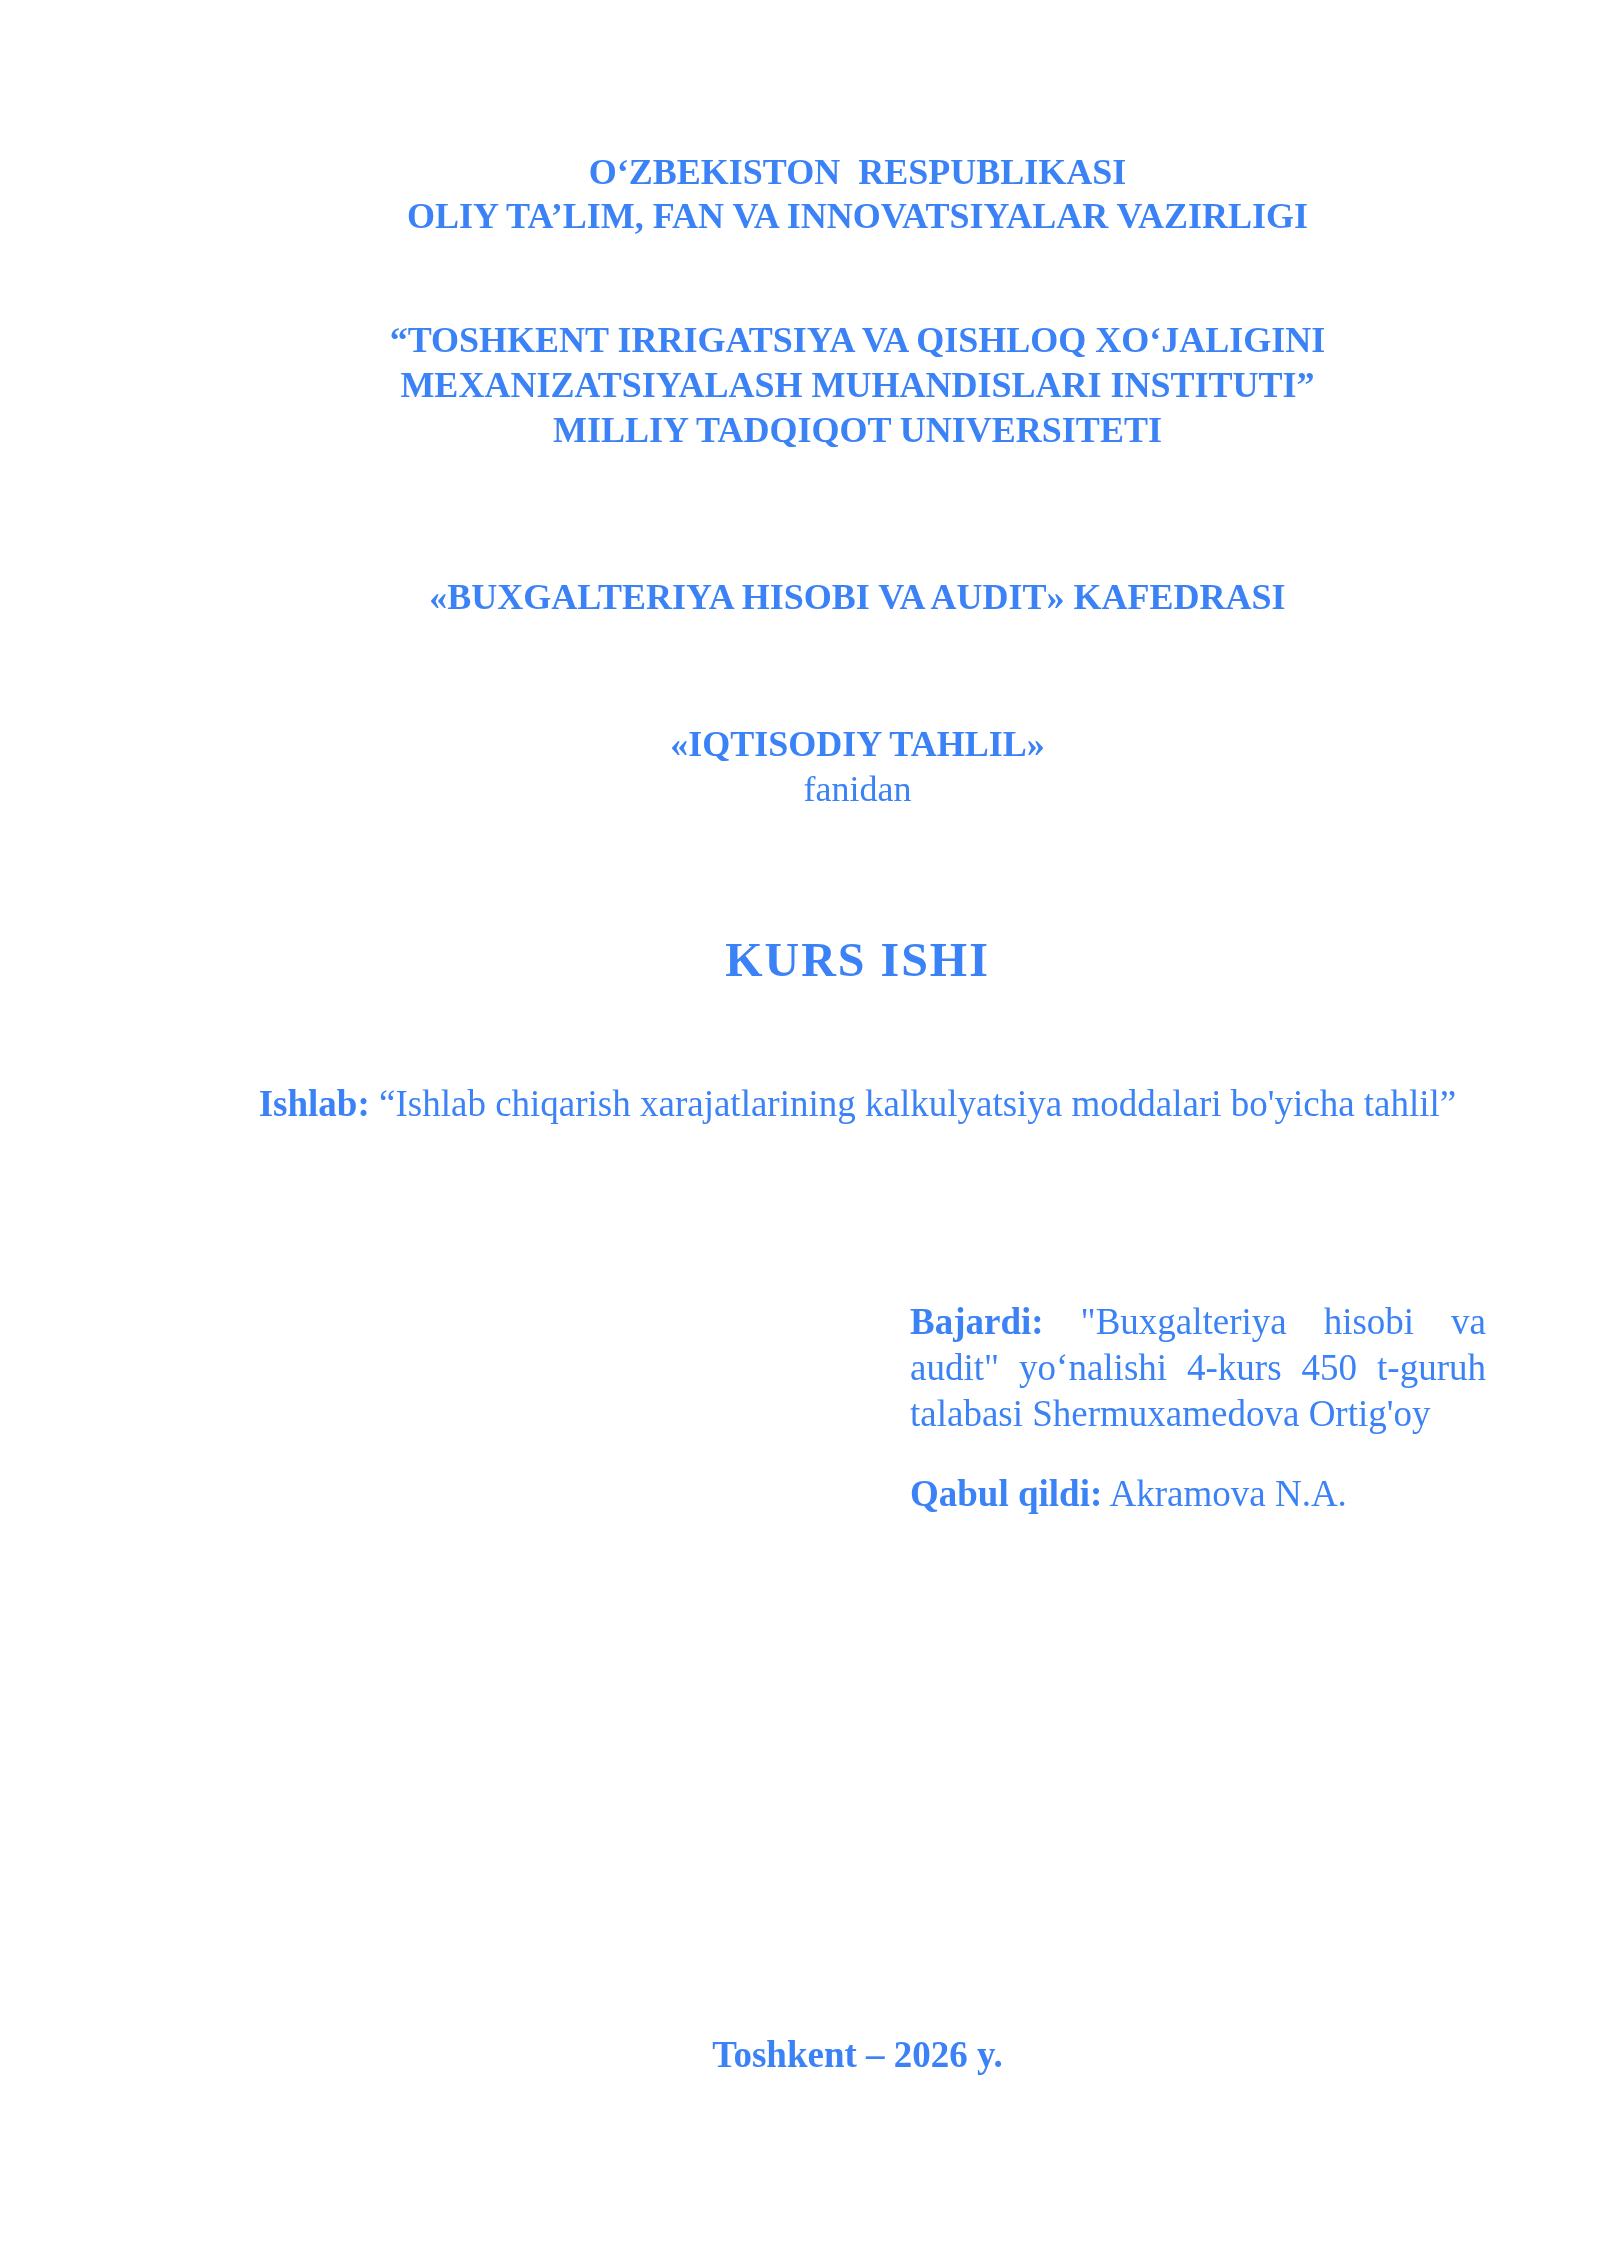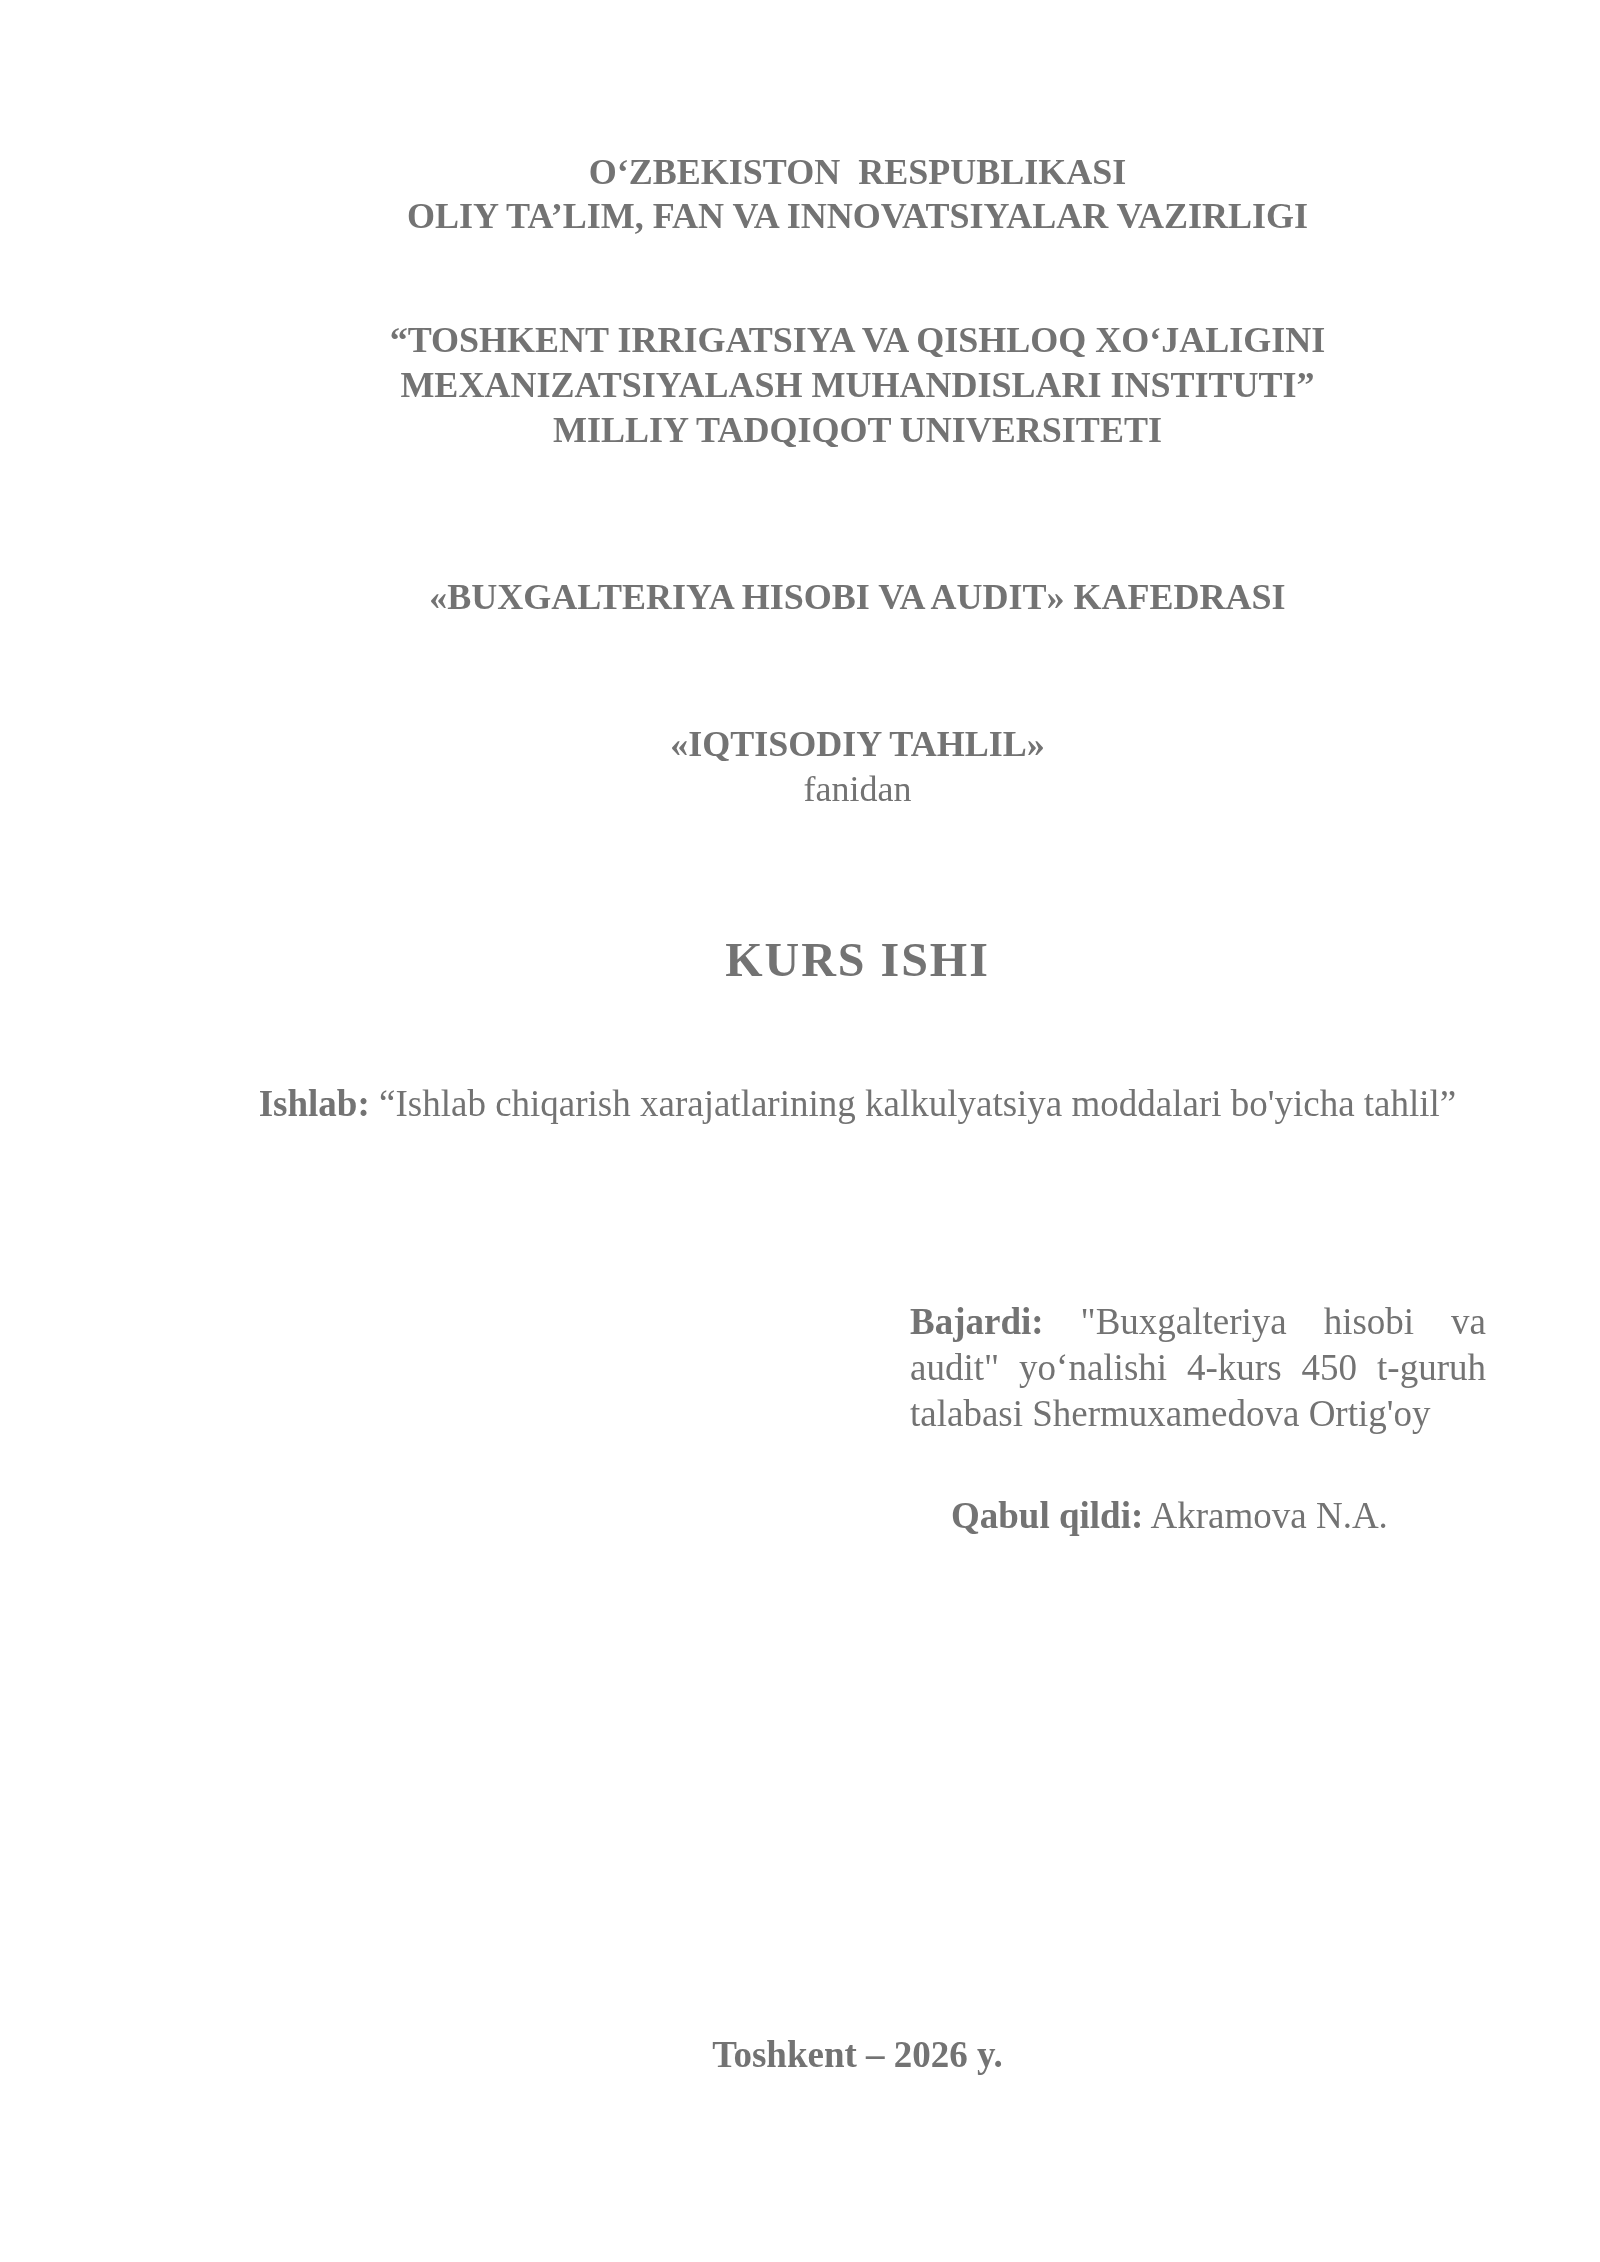--- a/index.html
+++ b/index.html
@@ -5,21 +5,21 @@
   html, body {
     margin: 0;
     padding: 0;
     background: #888;
   }
   .page {
     position: relative;
     width: 1600px;
     height: 2262px;
     background: #ffffff;
-    color: #737373;
+    color: #3b82f6;
     font-family: "Liberation Serif", "DejaVu Serif", serif;
     overflow: hidden;
   }
   
   .block {
     position: absolute;
     left: 229px;
     width: 1257px;
     text-align: center;
   }
@@ -61,27 +61,26 @@
     text-align: left;
   }
   .author .just {
     text-align: justify;
     text-align-last: justify;
   }
   .author .lbl { font-weight: bold; }
 
   .supervisor {
     position: absolute;
-    left: 951px;
+    left: 910px;
     top: 1471px;
     width: 576px;
     font-size: 37px;
     line-height: 46px;
     text-align: left;
-    margin-top: 22px;
   }
   .supervisor .lbl { font-weight: bold; }
 
   .footer-line {
     top: 2032px;
     font-weight: bold;
     font-size: 37px;
     line-height: 46px;
   }
 </style>

